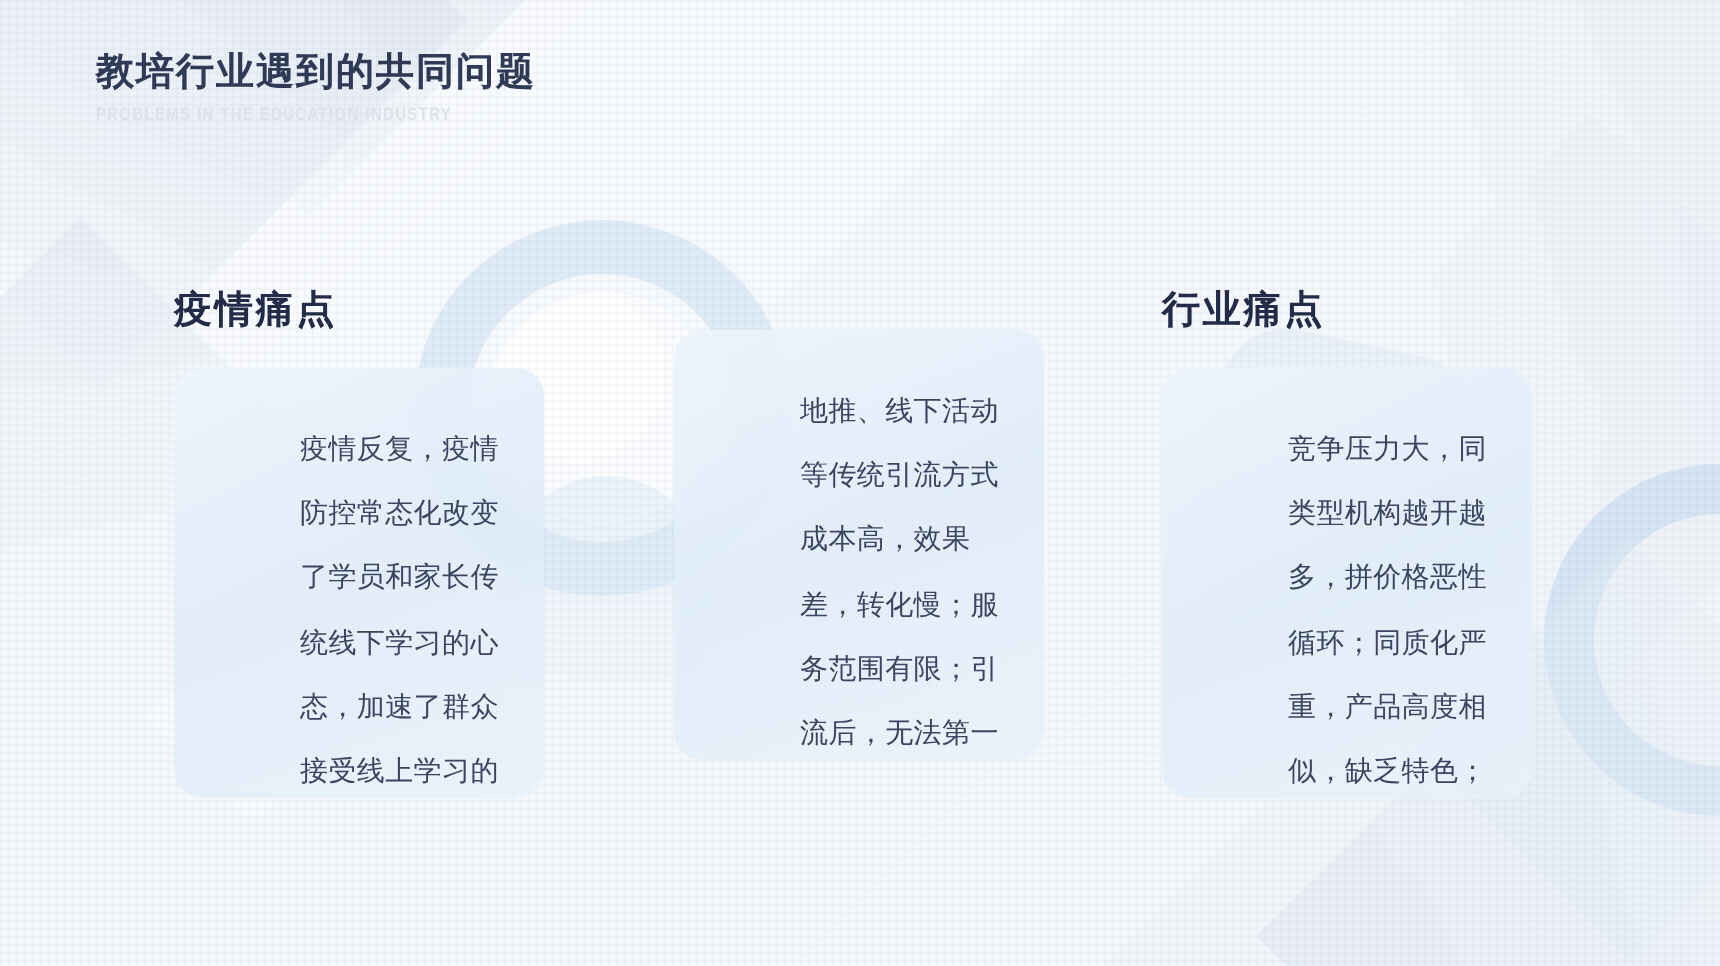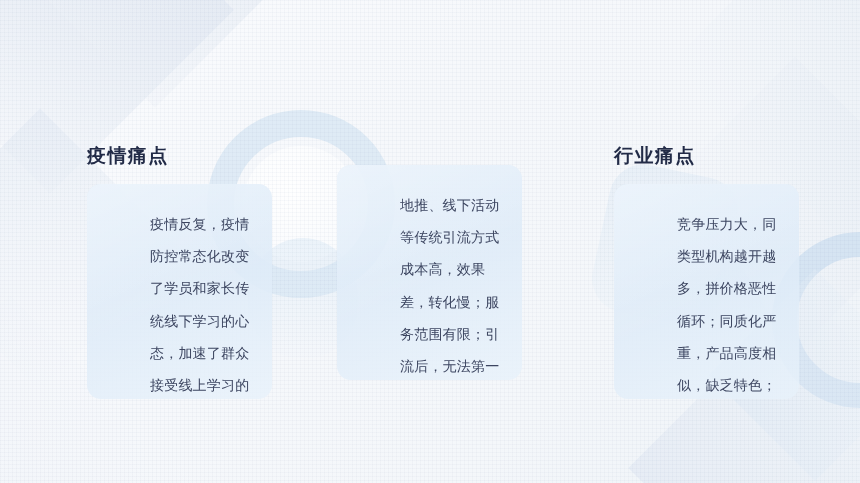--- a/index.html
+++ b/index.html
@@ -152,21 +152,21 @@
 
   
   .cards {
     position: absolute;
     left: 0; top: 0;
     width: 860px; height: 483px;
   }
   .card-group { position: absolute; }
   .card-group.g1 { left: 87px;  top: 146px; }
   .card-group.g2 { left: 337px; top: 146px; }
-  .card-group.g3 { left: 614px; top: 146px; }
+  .card-group.g3 { left: 581px; top: 146px; }
 
   .card-title {
     font-size: 19px;
     font-weight: bold;
     color: #222b47;
     letter-spacing: 1.4px;
     line-height: 1;
     margin-left: 0px;
     white-space: nowrap;
   }
@@ -218,20 +218,24 @@
   <div class="deco blob-center"></div>
 
   <div class="deco blob-c3"></div>
   <div class="deco blob-c3b"></div>
 
   <div class="deco ring-br"></div>
   <div class="deco ring-br-fan"></div>
 
   <div class="grid-texture"></div>
 
+  <div class="header">
+    <div class="header-title">教培行业遇到的共同问题</div>
+    <div class="header-sub">PROBLEMS IN THE EDUCATION  INDUSTRY</div>
+  </div>
 
   <div class="cards">
 
     <div class="card-group g1">
       <div class="card-title">疫情痛点</div>
       <div class="card-box">
         <div class="card-body">疫情反复，疫情防控常态化改变了学员和家长传统线下学习的心态，加速了群众接受线上学习的模式；政策影响，限制大规模聚集、停学等。</div>
       </div>
     </div>
 

